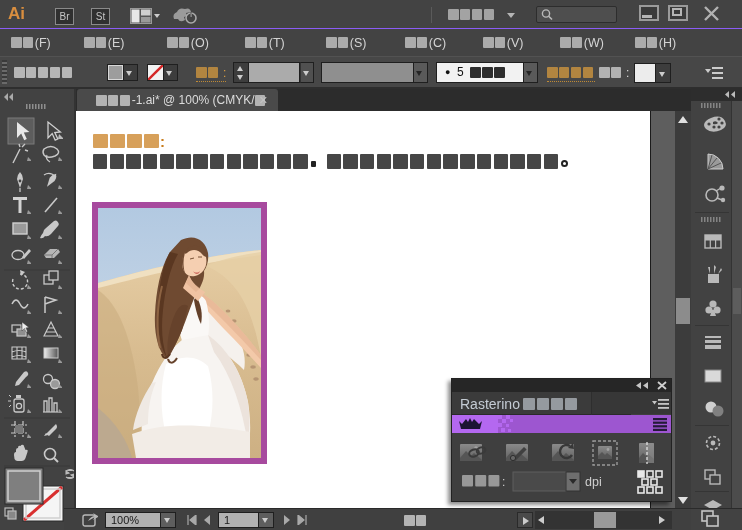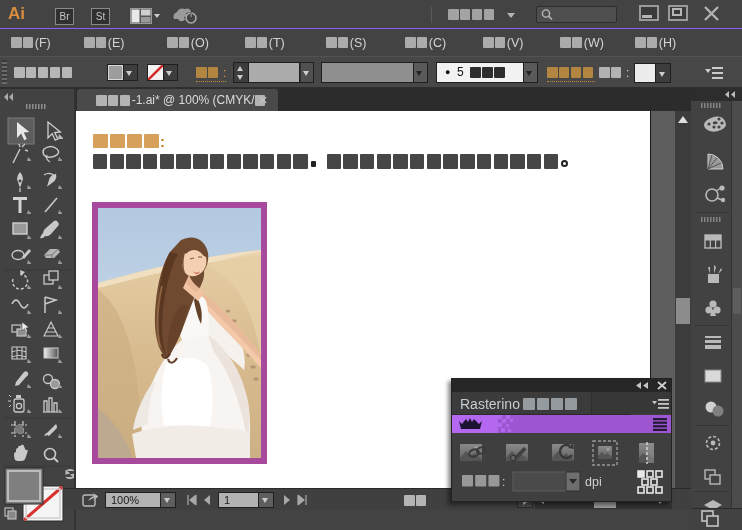--- a/index.html
+++ b/index.html
@@ -404,21 +404,21 @@
 
   <path d="M22 412 l9 5 l-9 5 l-9 -5 z"></path>
           <path d="M13 424 l9 5 l9 -5" fill="none" stroke="#b9b9b9" stroke-width="1.6"></path>
 
   <rect x="14" y="434" width="11" height="8" fill="none" stroke="#b9b9b9" stroke-width="1.5"></rect>
           <rect x="19" y="438" width="11" height="4" fill="none" stroke="#b9b9b9" stroke-width="1.5"></rect>
  </g>
 </svg>
 </div>
 
-<div class="abs" id="statusbar" style="left:64px;top:488px;width:627px;height:22px;background:#404040;border-top:1px solid #2a2a2a">
+<div class="abs" id="statusbar" style="left:64px;top:508px;width:627px;height:22px;background:#404040;border-top:1px solid #2a2a2a">
  <svg class="abs" style="left:18px;top:3px" width="16" height="15" viewBox="0 0 16 15">
   <rect x="1" y="3" width="12" height="11" rx="2" fill="none" stroke="#b9b9b9" stroke-width="1.4"></rect>
   <path d="M6 9 q3 -5 7 -5 l-2 -3 l6 3.5 l-6 3.5 l2 -3" fill="#b9b9b9"></path>
  </svg>
  <div class="abs" style="left:41px;top:3px;width:56px;height:16px;background:#b2b2b2;border:1px solid #1f1f1f;color:#1a1a1a;font-size:11px;line-height:14px;padding-left:5px">100%</div>
  <div class="abs" style="left:97px;top:3px;width:15px;height:16px;background:#5e5e5e;border:1px solid #1f1f1f;border-left:none">
         <div class="tri-d" style="margin:5px 0 0 3px;border-left-width:3.5px;border-right-width:3.5px"></div>
       </div>
  <svg class="abs" style="left:122px;top:6px" width="26" height="10" viewBox="0 0 26 10">
         <path d="M2 0 l0 10 M10 0 l-6 5 l6 5 z" fill="#a8a8a8" stroke="#a8a8a8" stroke-width="1.2"></path>

